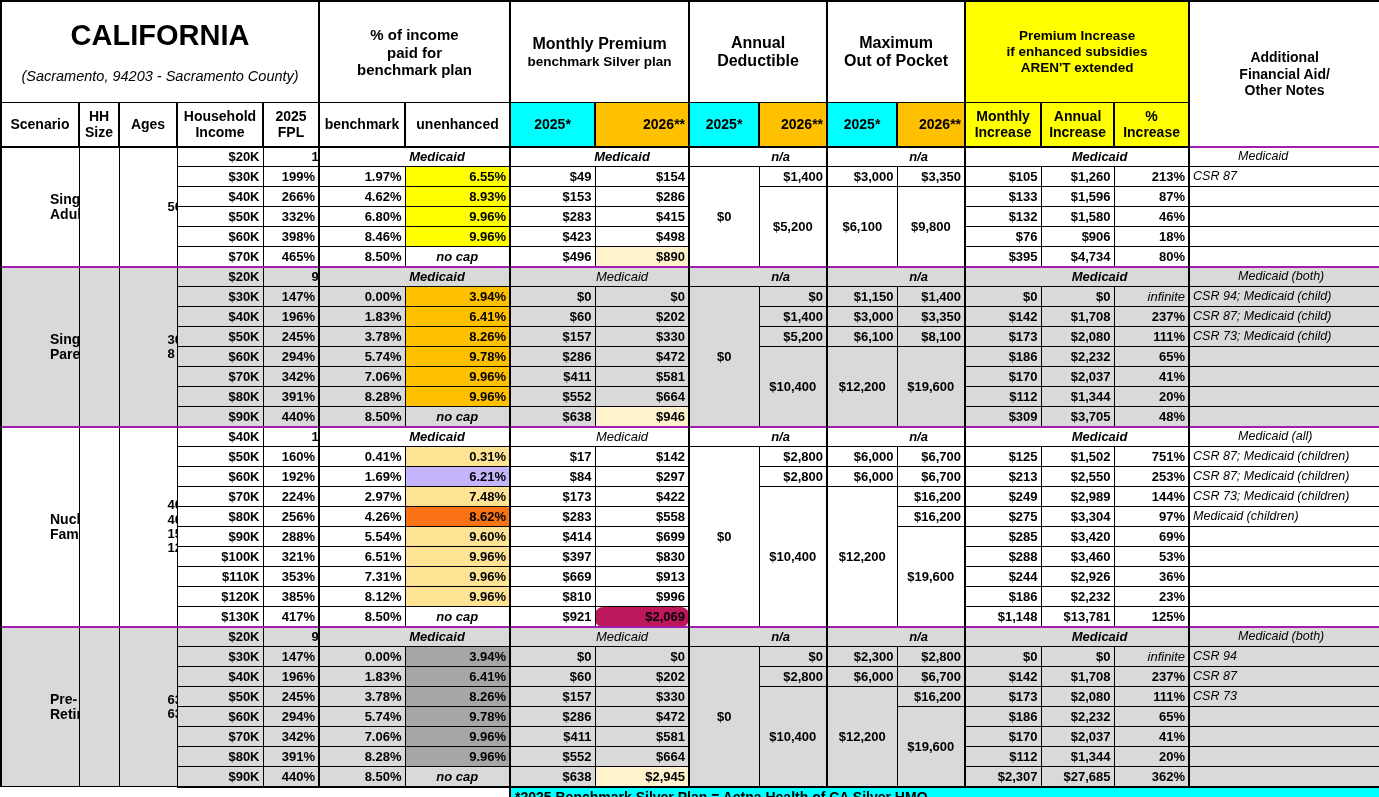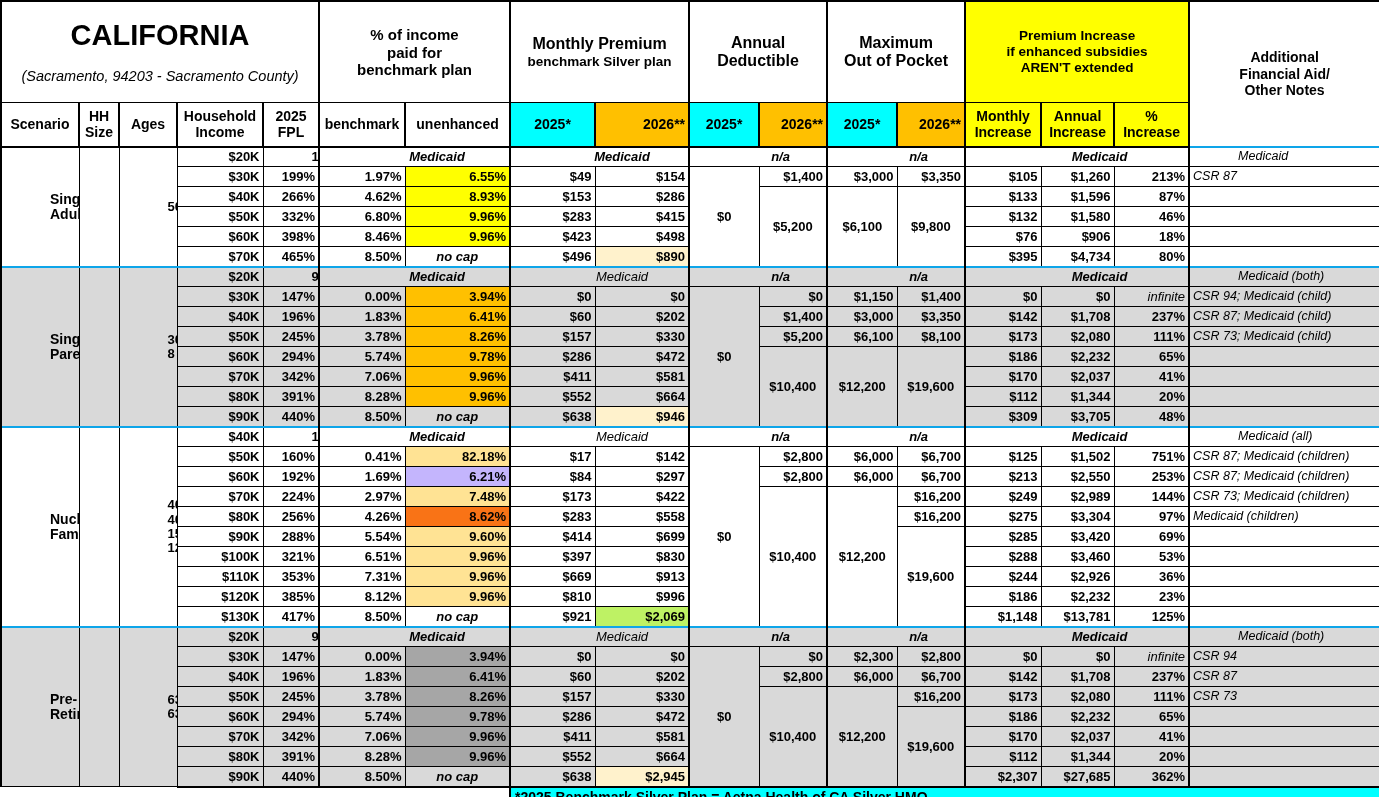--- a/index.html
+++ b/index.html
@@ -26,21 +26,21 @@
   .bg-yellow { background:#FFFF00 !important; }
   td { font-size:13px; line-height:1.1; }
   td.num  { text-align:right; font-weight:bold; }
   td.cnum { text-align:center; font-weight:bold; }
   td.bic  { text-align:center; font-weight:bold; font-style:italic; }
   td.ic   { text-align:center; font-style:italic; }
   td.ir   { text-align:right; font-style:italic; }
   td.note { text-align:left; font-style:italic; font-weight:normal; font-size:12.5px; }
   td.scen { text-align:center; font-weight:bold; white-space:pre-line; font-size:14px; }
   td.mid  { text-align:center; font-weight:bold; white-space:pre-line; }
-  tr.sec-top td { border-top:2px solid #0ea5e9;padding-left:48px; }
+  tr.sec-top td { border-top:2px solid #a21caf;padding-left:48px; }
   td[data-col="0"]  { border-left:2px solid #000; }
   td[data-col="5"], td[data-col="7"], td[data-col="9"],
   td[data-col="11"], td[data-col="13"], td[data-col="16"] { border-left:2px solid #000; }
   td[data-col="16"] { border-right:2px solid #000; }
   tr.last-row td { border-bottom:2px solid #000; }
   tr.foot { height:21px; }
   td.blank { border:none; background:#fff; }
   td.foot-cell { border:2px solid #000; font-weight:bold; font-size:14px; text-align:left; padding-left:4px; }
 </style>
 </head>
@@ -317,21 +317,21 @@
         <td colspan="2" class="ic" data-col="7">Medicaid</td>
         <td colspan="2" class="bic" data-col="9">n/a</td>
         <td colspan="2" class="bic" data-col="11">n/a</td>
         <td colspan="3" class="bic" data-col="13">Medicaid</td>
         <td class="note" data-col="16">Medicaid (all)</td>
       </tr>
       <tr style="background: rgb(255, 255, 255);">
         <td class="num" data-col="3">$50K</td>
         <td class="num" data-col="4">160%</td>
         <td class="num" data-col="5">0.41%</td>
-        <td class="num" data-col="6" style="background: rgb(255, 227, 148);">82.18%</td>
+        <td class="num" data-col="6" style="background: rgb(255, 227, 148);">0.31%</td>
         <td class="num" data-col="7">$17</td>
         <td class="num" data-col="8">$142</td>
         <td rowspan="9" class="cnum" data-col="9">$0</td>
         <td class="num" data-col="10">$2,800</td>
         <td class="num" data-col="11">$6,000</td>
         <td class="num" data-col="12">$6,700</td>
         <td class="num" data-col="13">$125</td>
         <td class="num" data-col="14">$1,502</td>
         <td class="num" data-col="15">751%</td>
         <td class="note" data-col="16">CSR 87; Medicaid (children)</td>
@@ -427,21 +427,21 @@
         <td class="num" data-col="14">$2,232</td>
         <td class="num" data-col="15">23%</td>
         <td class="note" data-col="16"></td>
       </tr>
       <tr style="background: rgb(255, 255, 255);">
         <td class="num" data-col="3">$130K</td>
         <td class="num" data-col="4">417%</td>
         <td class="num" data-col="5">8.50%</td>
         <td class="bic" data-col="6">no cap</td>
         <td class="num" data-col="7">$921</td>
-        <td class="num" data-col="8" style="background: #bef264;">$2,069</td>
+        <td class="num" data-col="8" style="background: #be185d; border-radius: 8px;">$2,069</td>
         <td class="num" data-col="13">$1,148</td>
         <td class="num" data-col="14">$13,781</td>
         <td class="num" data-col="15">125%</td>
         <td class="note" data-col="16"></td>
       </tr>
       <tr class="sec-top" style="background: rgb(217, 217, 217);">
         <td rowspan="8" class="scen" data-col="0">Pre-
 Retirees</td>
         <td rowspan="8" class="mid" data-col="1">2</td>
         <td rowspan="8" class="mid" data-col="2">63, 63</td>

